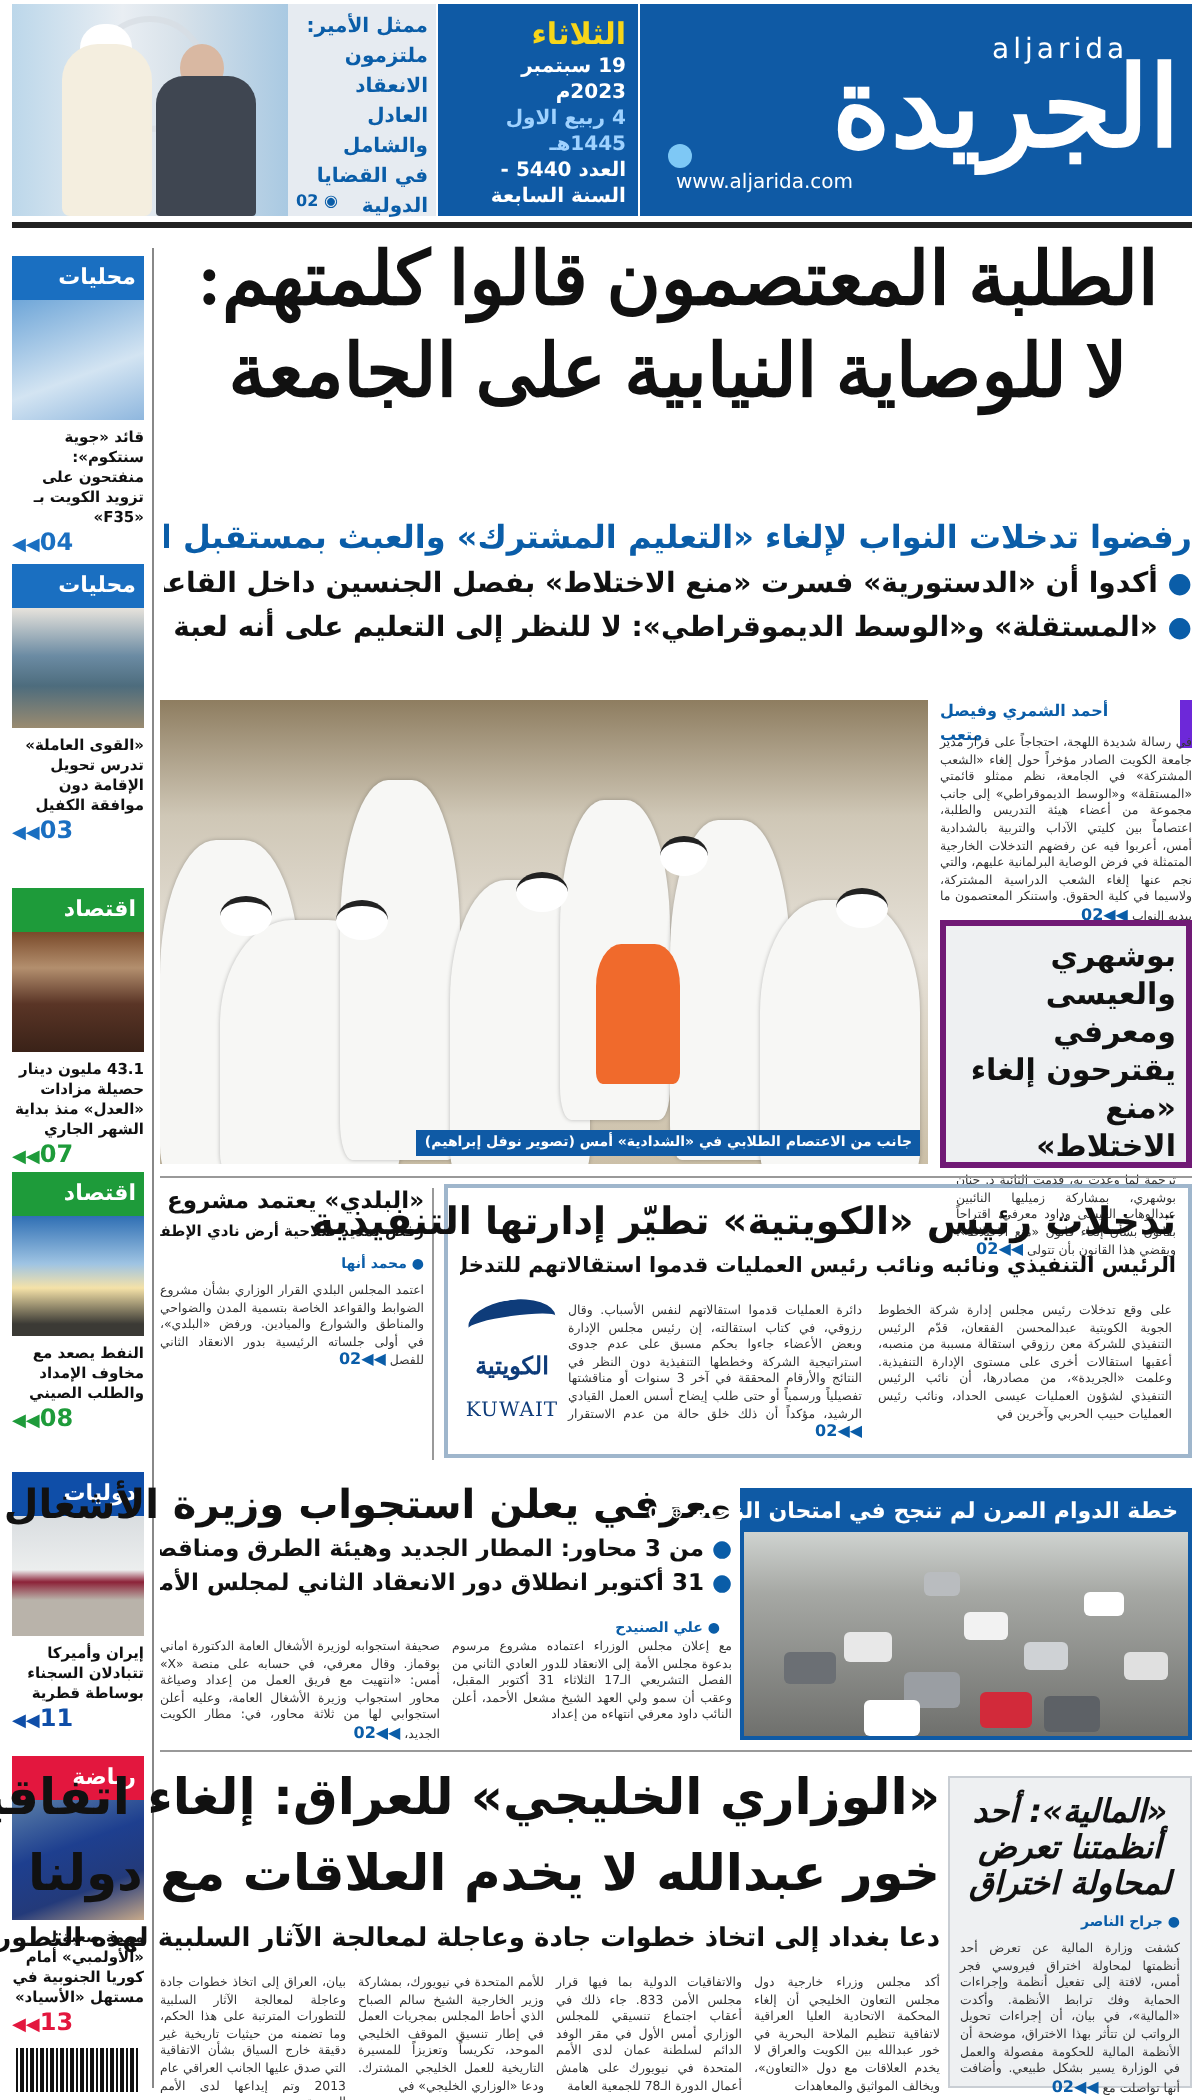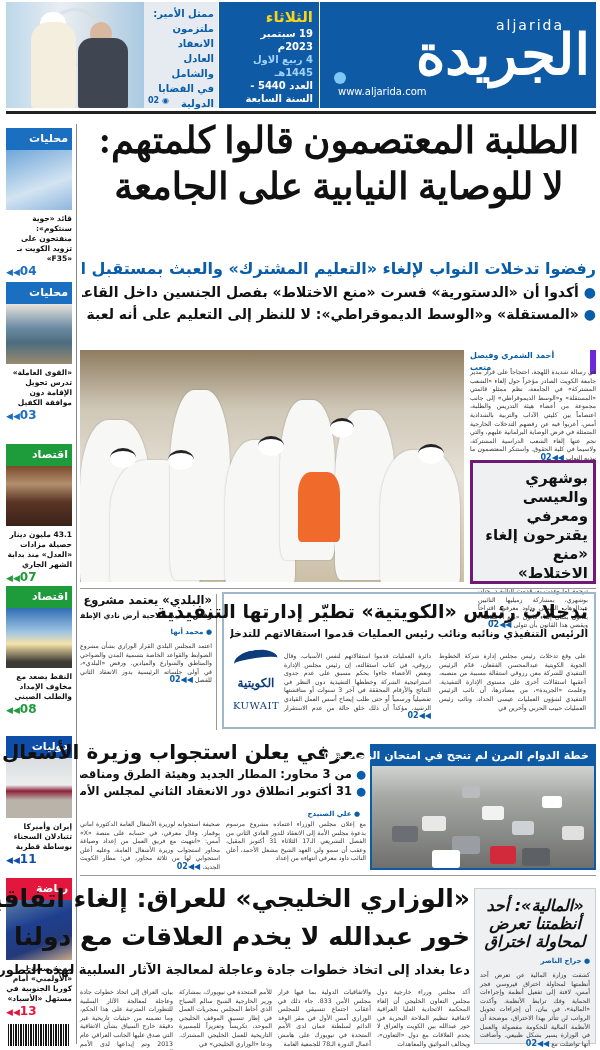--- a/index.html
+++ b/index.html
@@ -208,20 +208,21 @@
   <div class="crowd" style="left:145px;top:90px;width:70px;height:150px"></div>
   <div class="crowd" style="left:200px;top:50px;width:55px;height:160px"></div>
   <div class="crowd" style="left:255px;top:60px;width:60px;height:170px"></div>
   <div class="crowd" style="left:300px;top:100px;width:80px;height:140px"></div>
   <div class="head" style="left:30px;top:98px;width:26px;height:20px"></div>
   <div class="head" style="left:88px;top:100px;width:26px;height:20px"></div>
   <div class="head" style="left:178px;top:86px;width:26px;height:20px"></div>
   <div class="head" style="left:250px;top:68px;width:24px;height:20px"></div>
   <div class="head" style="left:338px;top:94px;width:26px;height:20px"></div>
   <div class="orange" style="left:218px;top:122px;width:42px;height:70px"></div>
+  <div id="photo-caption">جانب من الاعتصام الطلابي في «الشدادية» أمس (تصوير نوفل إبراهيم)</div>
 </div>
 
 <div id="byline-1" class="abs">أحمد الشمري وفيصل متعب</div>
 <div id="story-1-body" class="abs">
   <span>في رسالة شديدة اللهجة، احتجاجاً على قرار مدير جامعة الكويت الصادر مؤخراً حول إلغاء «الشعب المشتركة» في الجامعة، نظم ممثلو قائمتي «المستقلة» و«الوسط الديموقراطي» إلى جانب مجموعة من أعضاء هيئة التدريس والطلبة، اعتصاماً بين كليتي الآداب والتربية بالشدادية أمس، أعربوا فيه عن رفضهم التدخلات الخارجية المتمثلة في فرض الوصاية البرلمانية عليهم، والتي نجم عنها إلغاء الشعب الدراسية المشتركة، ولاسيما في كلية الحقوق. واستنكر المعتصمون ما يبديه النواب</span>
   <span class="pg-ref"><span>◀◀</span><span>02</span></span>
 </div>
 
 <div id="box-bushehri" class="abs">
   <div class="h">بوشهري والعيسى ومعرفي يقترحون إلغاء «منع الاختلاط»</div>

